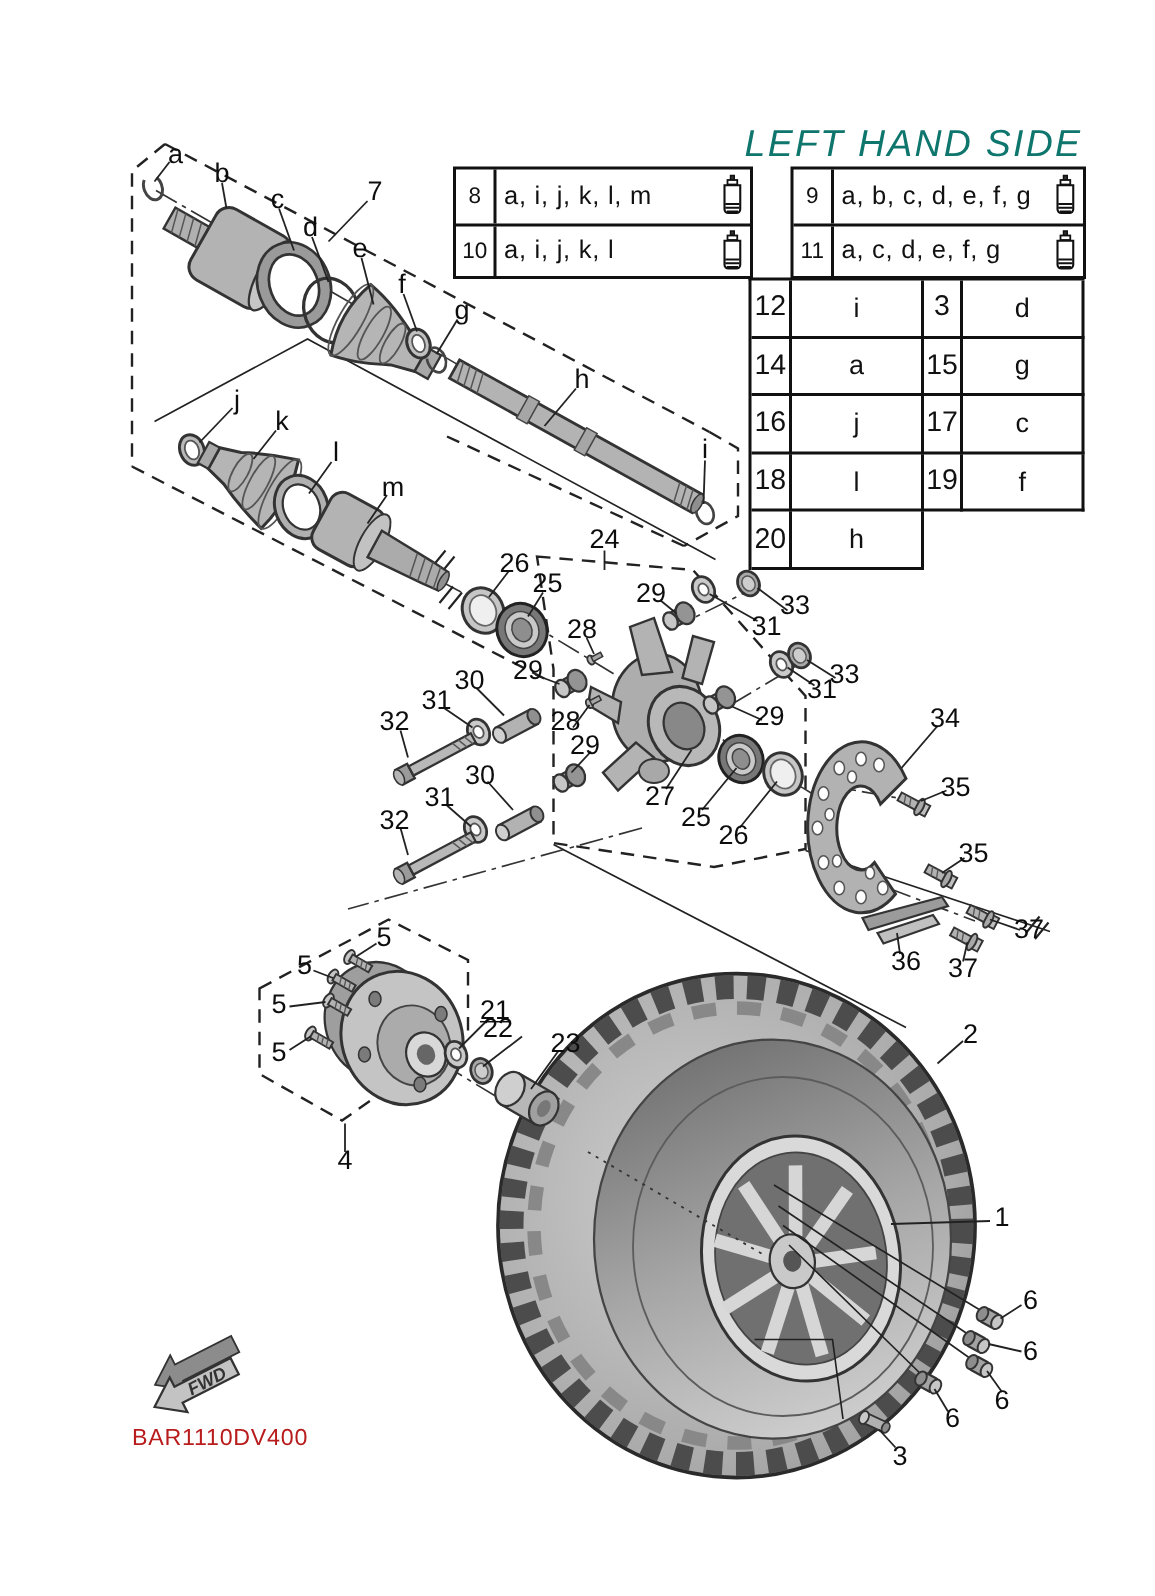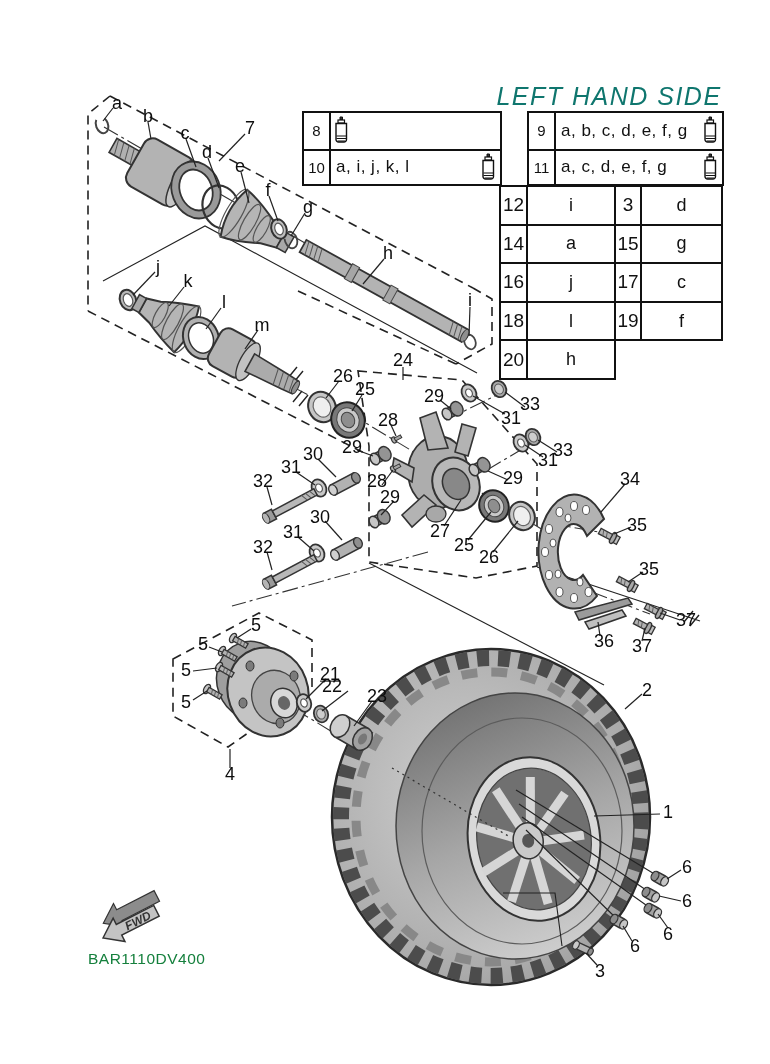--- a/index.html
+++ b/index.html
@@ -2,21 +2,21 @@
 <html><head>
 <meta charset="utf-8">
 <style>
   html,body{margin:0;padding:0;}
   body{width:770px;height:1064px;position:relative;background:#fff;
        font-family:"Liberation Sans",sans-serif;color:#111;overflow:hidden;}
   .stage{position:absolute;inset:0;}
   svg.art{position:absolute;left:0;top:0;}
   .page-title{position:absolute;left:494px;top:82px;width:230px;text-align:center;
       font-style:italic;font-size:25px;letter-spacing:1.5px;white-space:nowrap;color:#0f766e;}
-  .part-code{position:absolute;left:88px;top:950px;font-size:15.5px;letter-spacing:.5px;color:#15803d;}
+  .part-code{position:absolute;left:88px;top:950px;font-size:15.5px;letter-spacing:.5px;color:#b91c1c;}
   
   .tbl{position:absolute;border:2px solid #111;box-sizing:border-box;background:transparent;}
   .tbl .row{display:flex;height:35.5px;box-sizing:border-box;align-items:stretch;}
   .tbl .row + .row{border-top:2px solid #111;}
   .cell-num{width:27px;border-right:2px solid #111;display:flex;align-items:center;
       justify-content:center;font-size:15px;box-sizing:border-box;}
   .cell-let{flex:1;display:flex;align-items:center;padding-left:5px;
       font-size:17px;letter-spacing:.5px;white-space:nowrap;}
   .cell-ico{width:20px;display:flex;align-items:center;justify-content:center;padding-right:2px;}
   
@@ -388,20 +388,21 @@
     <text x="39" y="4.5" text-anchor="middle" font-size="12" font-style="italic" font-weight="bold" fill="#333" font-family="Liberation Sans, sans-serif">FWD</text>
   </g>
 </svg>
 
 <div class="page-title">LEFT HAND SIDE</div>
 <div class="part-code">BAR1110DV400</div>
 
 <div class="tbl" style="left:302px;top:111px;width:200px;">
   <div class="row">
     <div class="cell-num">8</div>
+    <div class="cell-let">a, i, j, k, l, m</div>
     <div class="cell-ico">
       <svg width="14" height="29" viewBox="0 0 14 29">
             <path d="M6,1 h2.5 v3 h-2.5 z" fill="#333" stroke="#111"></path>
             <rect x="4" y="4" width="6.5" height="3" fill="#fff" stroke="#111" stroke-width="1.2"></rect>
             <path d="M2,7.5 h10.5 v16 a2.5,2.5 0 0 1 -2.5,2.5 h-5.5 a2.5,2.5 0 0 1 -2.5,-2.5 z" fill="#fff" stroke="#111" stroke-width="1.4"></path>
             <path d="M2.5,20 h9.5 M2.5,22.5 h9.5 M3.5,25 h7.5" stroke="#111" stroke-width="1.2"></path>
           </svg>
     </div>
   </div>
   <div class="row">

